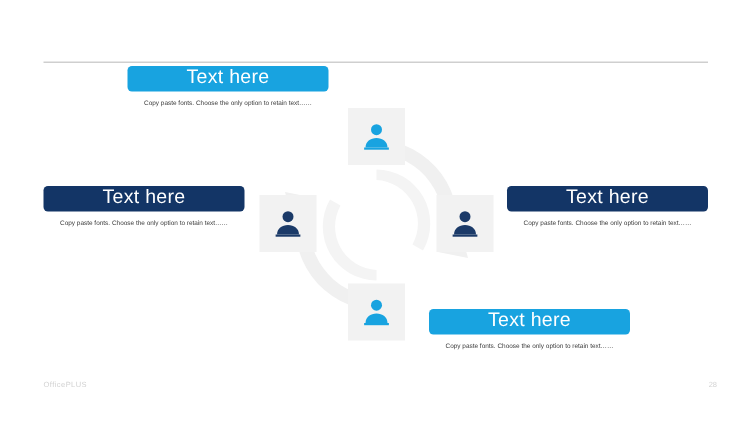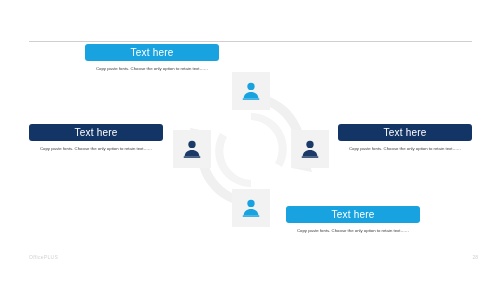--- a/index.html
+++ b/index.html
@@ -33,24 +33,24 @@
   .callout {
     position: absolute;
     width: 134px;
   }
   .pill {
     width: 100%;
     height: 17px;
     border-radius: 3px;
     box-sizing: border-box;
     display: flex;
-    align-items: center;
+    align-items: flex-start;
     justify-content: center;
     color: #ffffff;
-    font-size: 10px;
+    font-size: 13px;
     letter-spacing: 0.2px;
     line-height: 1;
   }
   .pill.blue  { background: #18A3E0; }
   .pill.navy  { background: #133566; }
 
   .body-text {
     margin-top: 4px;
     font-size: 4.3px;
     line-height: 1.85;

